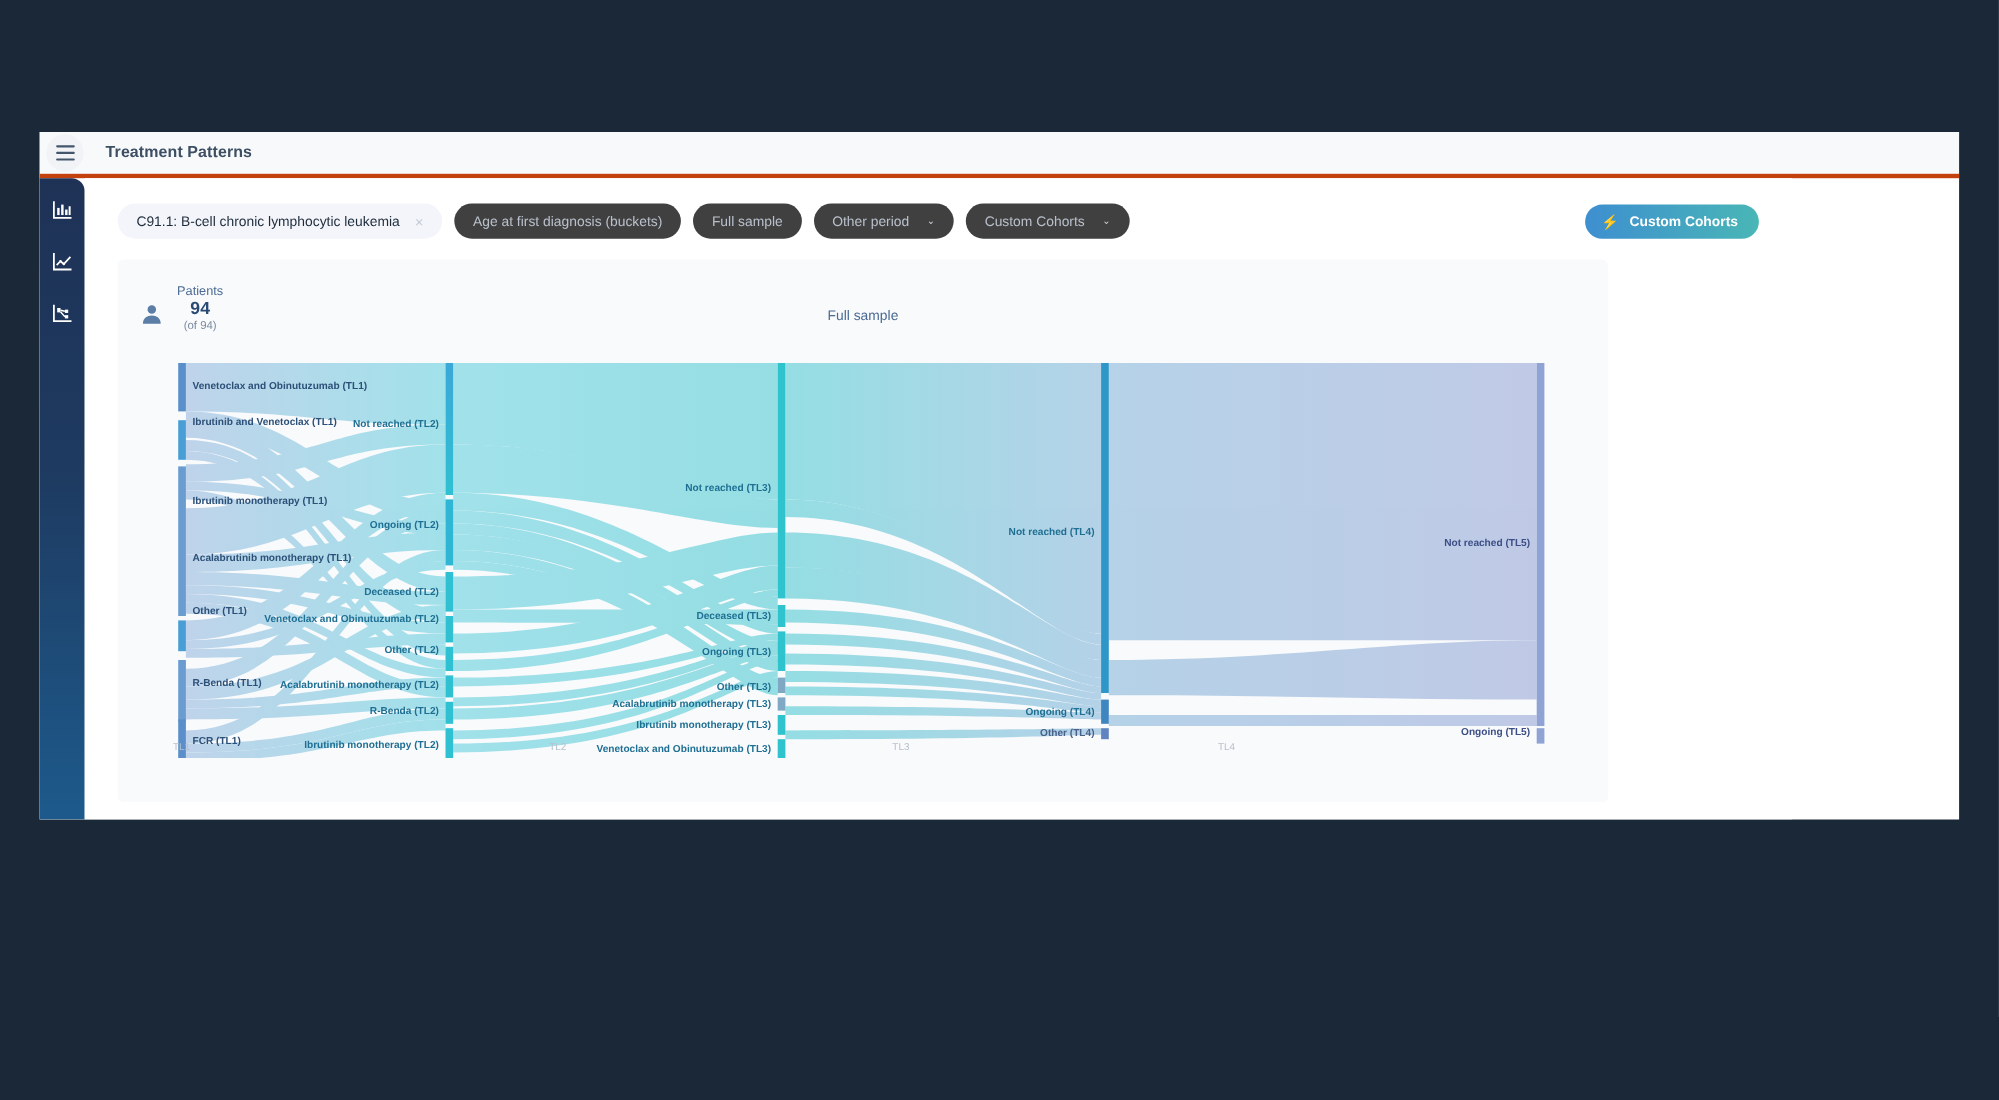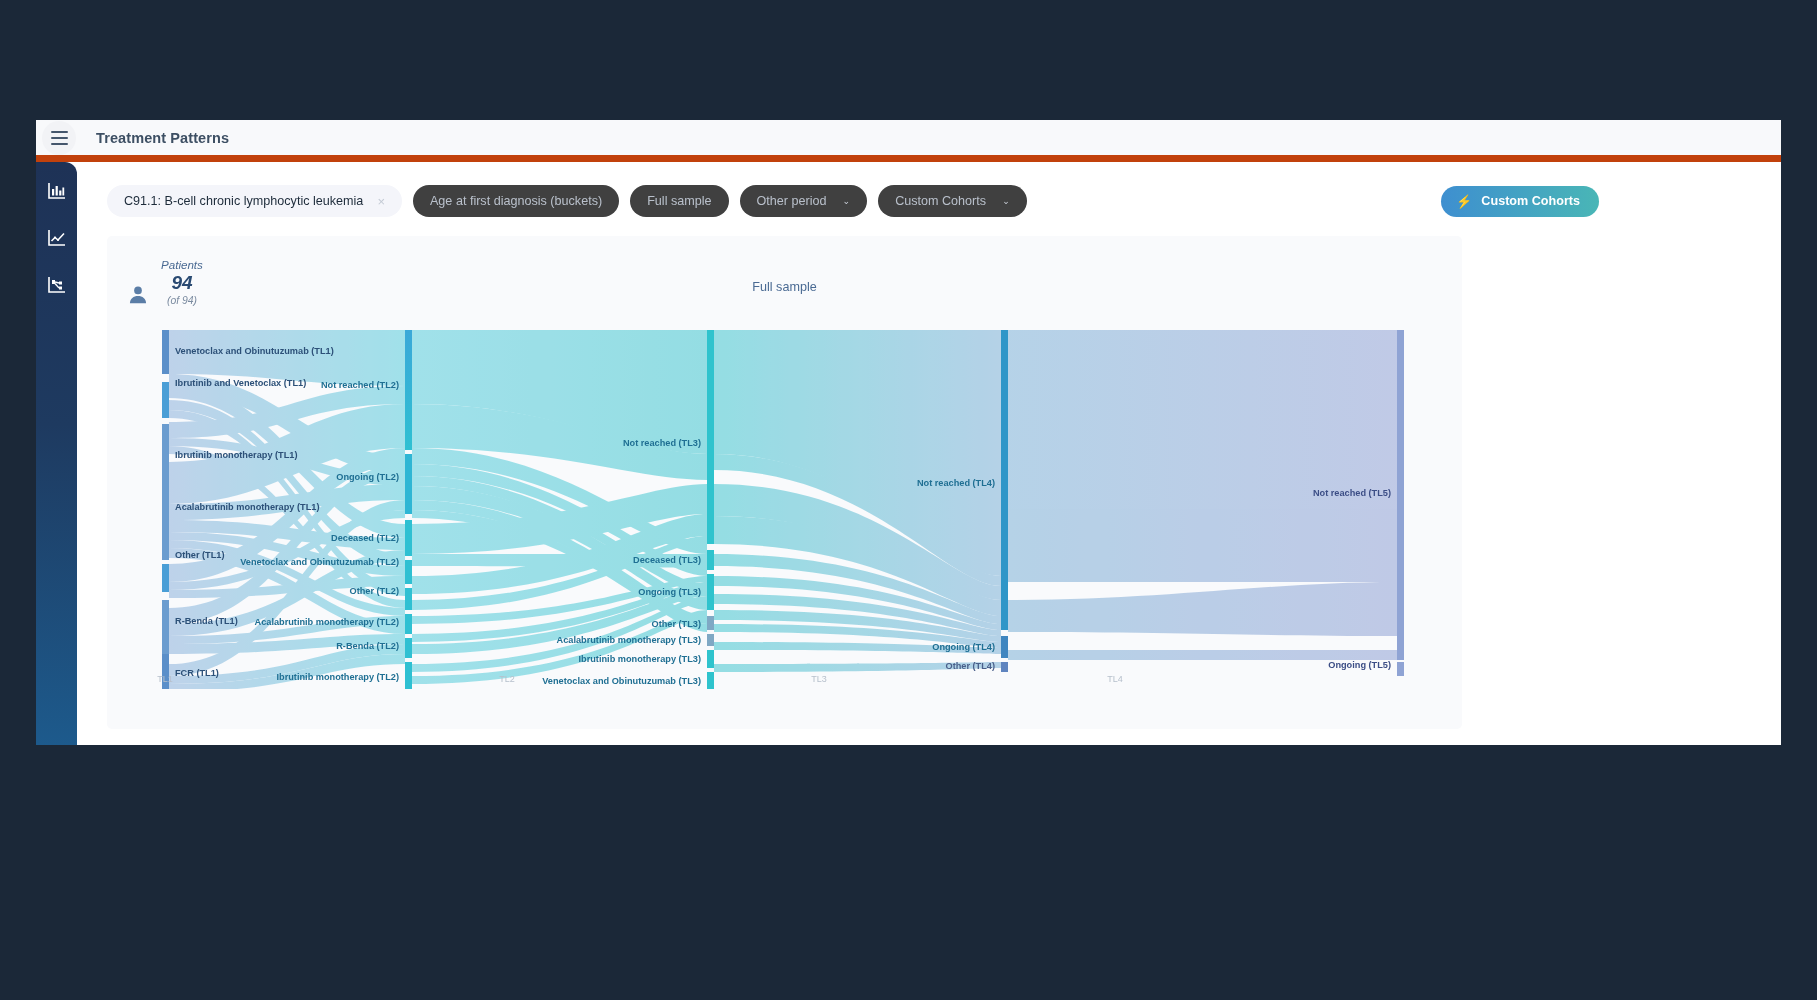--- a/index.html
+++ b/index.html
@@ -14,21 +14,21 @@
     left: 36px; top: 120px;
     width: 1745px; height: 625px;
     background: #ffffff;
     overflow: hidden;
   }
   
   #topbar {
     position: absolute; left: 0; top: 0;
     width: 100%; height: 42px;
     background: #f8f9fb;
-    border-bottom: 7px solid #c2410c;
+    border-bottom: 4px solid #c2410c;
     display: flex; align-items: center;
   }
   #hamburger {
     width: 34px; height: 34px; margin-left: 6px;
     border-radius: 50%;
     display: flex; flex-direction: column;
     align-items: center; justify-content: center; gap: 4px;
     background: #f2f3f6;
     cursor: pointer;
   }
@@ -99,26 +99,26 @@
   #panel {
     margin-top: 18px;
     width: 1355px; height: 493px;
     background: #f9fafc;
     border-radius: 5px;
     position: relative;
   }
   
   #stat {
     position: absolute; left: 20px; top: 22px;
-    display: flex; align-items: flex-end; gap: 12px; font-style: italic;
+    display: flex; align-items: center; gap: 12px;
   }
   #person-icon { margin-top: 12px; }
   #stat-text { text-align: center; }
   #stat-label { font-size: 11.6px; color: #4a6a93; }
-  #stat-value { font-size: 19px; font-weight: bold; color: #2a4a72; margin-top: 1px; }
+  #stat-value { font-size: 16px; font-weight: bold; color: #2a4a72; margin-top: 1px; }
   #stat-sub { font-size: 10.4px; color: #7b8ba0; margin-top: 1px; }
   #panel-title {
     position: absolute; left: 0; right: 0; top: 44px;
     text-align: center; font-size: 12.6px; color: #4a6a93;
   }
   
   #sankey { position: absolute; left: 0; top: 88px; width: 1355px; height: 365px; }
   .axis-label { font-size: 9px; fill: #b7c0cc; text-anchor: middle; }
   .nlabel { font-size: 9.2px; font-weight: bold; }
   .nlabel-end { text-anchor: end; }

